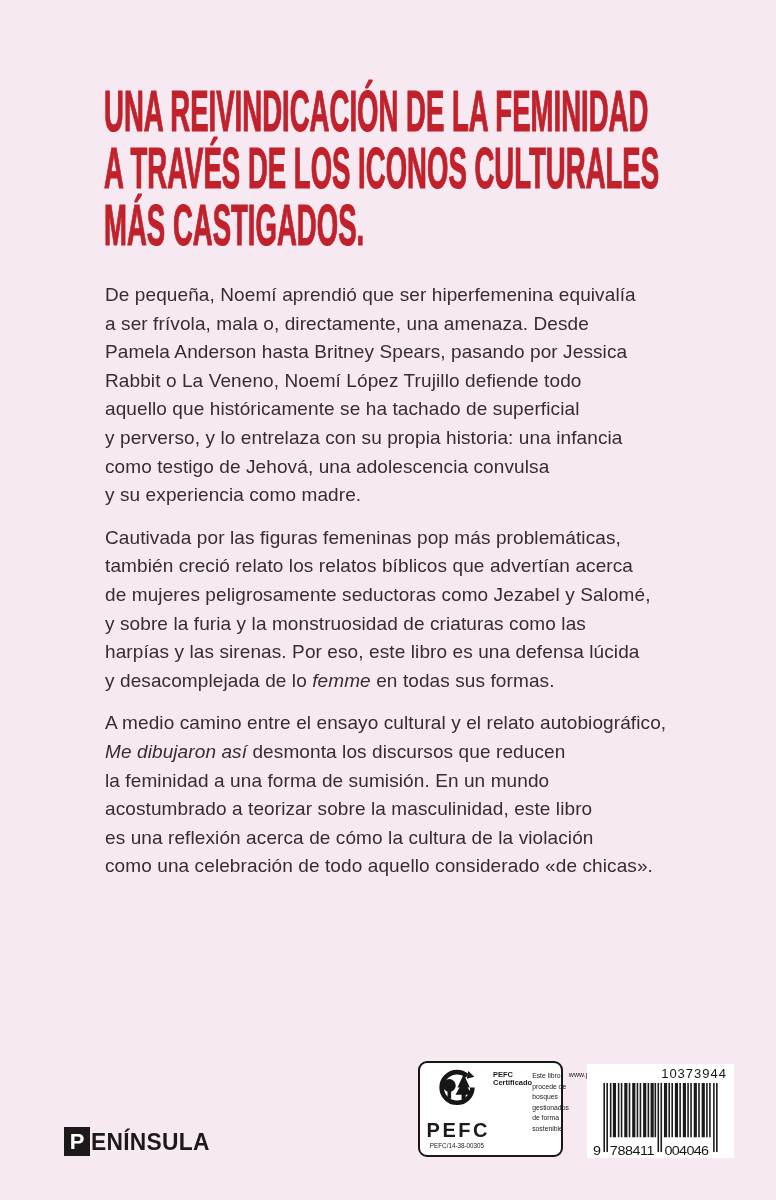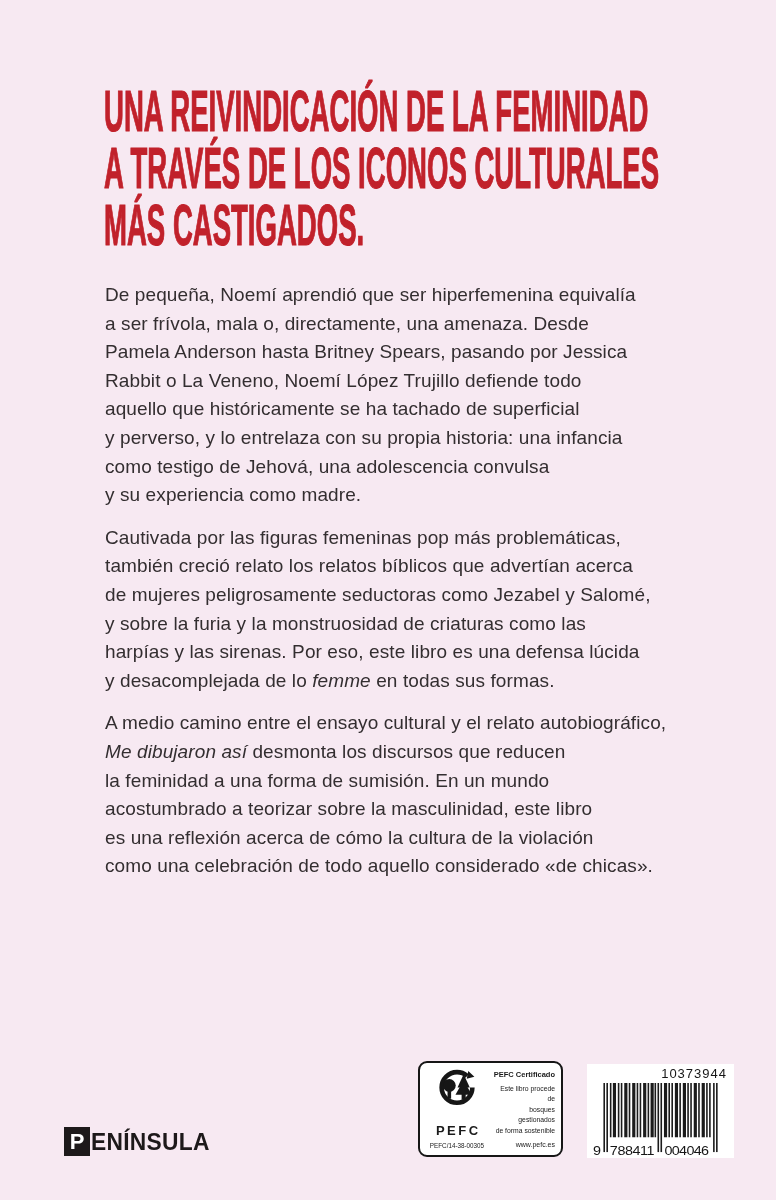--- a/index.html
+++ b/index.html
@@ -37,23 +37,23 @@
   }
 
   
   .pefc-box {
     position:absolute; left:418px; top:1061px; width:145px; height:96px;
     background:#ffffff; border:2.5px solid #161616; border-radius:9px;
     box-sizing:border-box; display:flex; padding:4px 6px 5px 5px; color:#1a1a1a;
   }
   .pefc-left  { width:64px; flex:0 0 auto; display:flex; flex-direction:column; align-items:center; }
   .pefc-logo  { display:block; width:52px; height:44px; }
-  .pefc-word  { font-weight:700; font-size:13px; line-height:15px; letter-spacing:2.5px; text-indent:2.5px; margin-top:12px; }
+  .pefc-word  { font-weight:700; font-size:20px; line-height:15px; letter-spacing:2.5px; text-indent:2.5px; margin-top:12px; }
   .pefc-code  { font-size:6.3px; line-height:7px; margin-top:4px; white-space:nowrap; }
-  .pefc-right { flex:1; display:flex; flex-direction:column; justify-content:space-between; padding:4px 0 1px 4px;text-align:right; }
+  .pefc-right { flex:1; display:flex; flex-direction:row; justify-content:space-between; padding:4px 0 1px 4px; }
   .pefc-cert  { font-weight:700; font-size:7.5px; line-height:8px; }
   .pefc-claim { font-size:6.8px; line-height:10.5px; }
   .pefc-url   { font-size:7px; line-height:8px; }
 
   
   .barcode-box {
     position:absolute; left:587px; top:1064px; width:147px; height:94px;
     background:#ffffff; box-sizing:border-box; padding:2px 7px 0 6px; color:#161616;
   }
   .barcode-number { text-align:right; font-size:13px; line-height:16px; letter-spacing:1px; }

